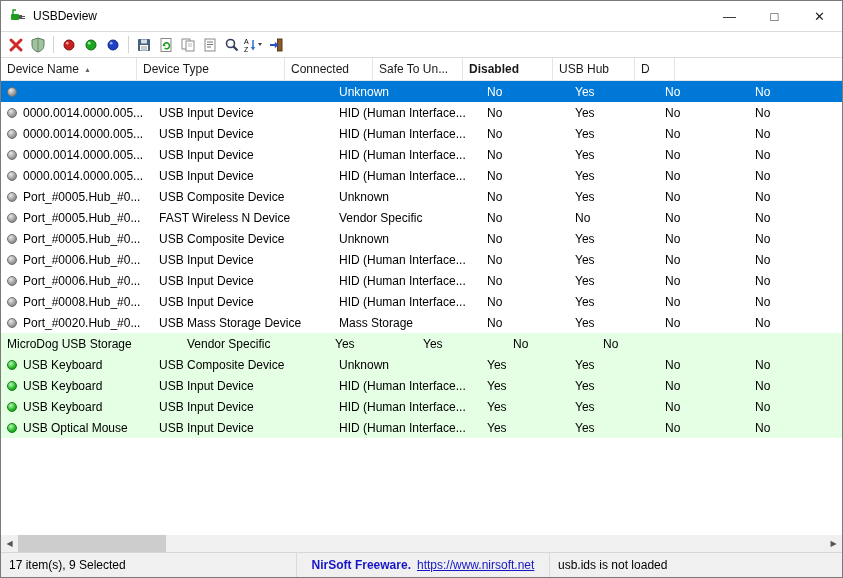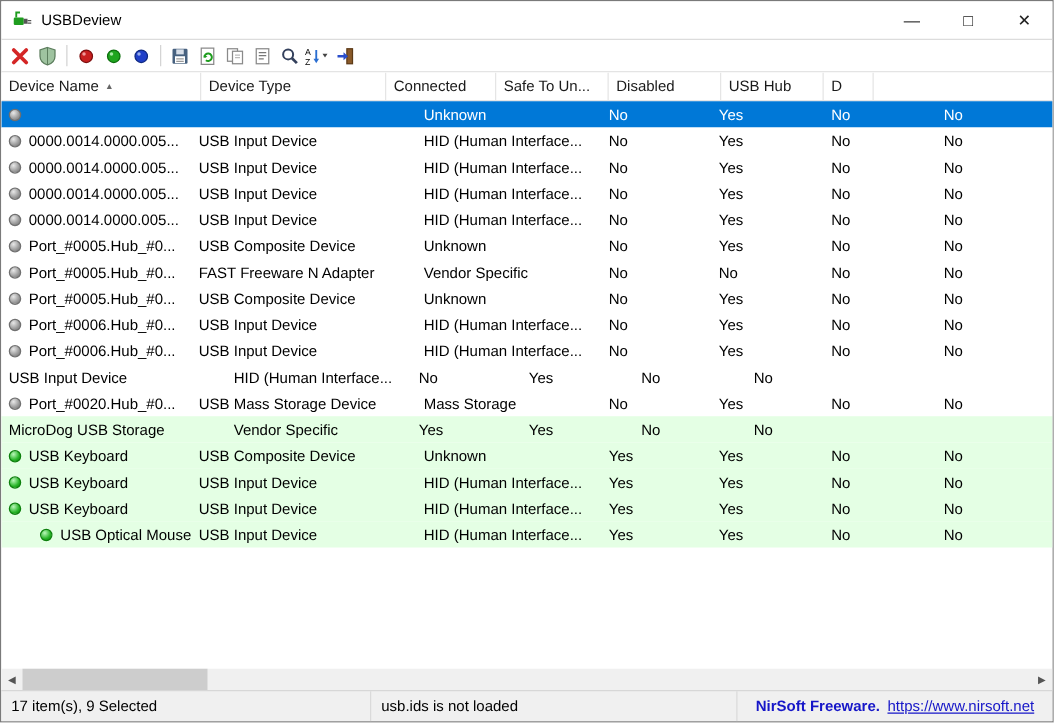--- a/index.html
+++ b/index.html
@@ -175,34 +175,34 @@
       <svg width="16" height="16">
           <rect x="9.5" y="2" width="4.5" height="12" fill="#8a5a2a" stroke="#5c3a16"></rect>
           <line x1="2" y1="8" x2="9" y2="8" stroke="#2a4ecb" stroke-width="2"></line>
           <path d="M6.8 4.8 L10.4 8 L6.8 11.2 Z" fill="#2a4ecb"></path>
         </svg>
     </button>
   </div>
 
   <div class="listview">
     <div class="header-row" id="headerrow">
-        <div class="hcell" style="width: 160px;">
+        <div class="hcell" style="width: 136px;">
           <span>Device Name</span>
           <span class="sort-arrow">▲</span>
         </div>
         <div class="hcell" style="width: 148px; align-items: center;">
           <span>Device Type</span>
         </div>
         <div class="hcell" style="width: 88px; text-align: right;">
           <span>Connected</span>
         </div>
         <div class="hcell" style="width: 90px;">
           <span>Safe To Un...</span>
         </div>
-        <div class="hcell" style="width: 90px;">
+        <div class="hcell" style="width: 90px; font-weight: bold;">
           <span>Disabled</span>
         </div>
         <div class="hcell" style="width: 82px;">
           <span>USB Hub</span>
         </div>
         <div class="hcell" style="width: 40px;">
           <span>D</span>
         </div>
       </div>
     <div class="rows" id="rows">
@@ -282,21 +282,21 @@
           <div class="cell" style="width: 90px;">Yes</div>
           <div class="cell" style="width: 90px;">No</div>
           <div class="cell" style="width: 82px;">No</div>
           <div class="cell" style="width: 40px;"></div>
         </div>
         <div class="row">
           <div class="cell" style="width: 152px;">
             <span class="ball gray"></span>
             <span>Port_#0005.Hub_#0...</span>
           </div>
-          <div class="cell" style="width: 180px;">FAST Freeware N Adapter</div>
+          <div class="cell" style="width: 180px;">FAST Wireless N Device</div>
           <div class="cell" style="width: 148px;">Vendor Specific</div>
           <div class="cell" style="width: 88px;">No</div>
           <div class="cell" style="width: 90px;">No</div>
           <div class="cell" style="width: 90px;">No</div>
           <div class="cell" style="width: 82px;">No</div>
           <div class="cell" style="width: 40px;"></div>
         </div>
         <div class="row">
           <div class="cell" style="width: 152px;">
             <span class="ball gray"></span>
@@ -330,20 +330,24 @@
           </div>
           <div class="cell" style="width: 180px;">USB Input Device</div>
           <div class="cell" style="width: 148px;">HID (Human Interface...</div>
           <div class="cell" style="width: 88px;">No</div>
           <div class="cell" style="width: 90px;">Yes</div>
           <div class="cell" style="width: 90px;">No</div>
           <div class="cell" style="width: 82px;">No</div>
           <div class="cell" style="width: 40px;"></div>
         </div>
         <div class="row">
+          <div class="cell" style="width: 152px;">
+            <span class="ball gray"></span>
+            <span>Port_#0008.Hub_#0...</span>
+          </div>
           <div class="cell" style="width: 180px;">USB Input Device</div>
           <div class="cell" style="width: 148px;">HID (Human Interface...</div>
           <div class="cell" style="width: 88px;">No</div>
           <div class="cell" style="width: 90px;">Yes</div>
           <div class="cell" style="width: 90px;">No</div>
           <div class="cell" style="width: 82px;">No</div>
           <div class="cell" style="width: 40px;"></div>
         </div>
         <div class="row">
           <div class="cell" style="width: 152px;">
@@ -400,21 +404,21 @@
           </div>
           <div class="cell" style="width: 180px;">USB Input Device</div>
           <div class="cell" style="width: 148px;">HID (Human Interface...</div>
           <div class="cell" style="width: 88px;">Yes</div>
           <div class="cell" style="width: 90px;">Yes</div>
           <div class="cell" style="width: 90px;">No</div>
           <div class="cell" style="width: 82px;">No</div>
           <div class="cell" style="width: 40px;"></div>
         </div>
         <div class="row connected">
-          <div class="cell" style="width: 152px; justify-content: flex-end;">
+          <div class="cell" style="width: 152px;">
             <span class="ball green"></span>
             <span>USB Optical Mouse</span>
           </div>
           <div class="cell" style="width: 180px;">USB Input Device</div>
           <div class="cell" style="width: 148px;">HID (Human Interface...</div>
           <div class="cell" style="width: 88px;">Yes</div>
           <div class="cell" style="width: 90px;">Yes</div>
           <div class="cell" style="width: 90px;">No</div>
           <div class="cell" style="width: 82px;">No</div>
           <div class="cell" style="width: 40px;"></div>
@@ -425,20 +429,20 @@
       <div class="hs-arrow">◀</div>
       <div class="hs-track">
         <div class="hs-thumb"></div>
       </div>
       <div class="hs-arrow">▶</div>
     </div>
   </div>
 
   <div class="statusbar">
     <div class="sb-pane sb-left">17 item(s), 9 Selected</div>
-    <div class="sb-pane sb-right">usb.ids is not loaded</div>
     <div class="sb-pane sb-center">
       <span class="sb-brand">NirSoft Freeware.</span>
       <span class="sb-link">https://www.nirsoft.net</span>
     </div>
+    <div class="sb-pane sb-right">usb.ids is not loaded</div>
   </div>
 
 </div>
 
 </body></html>

